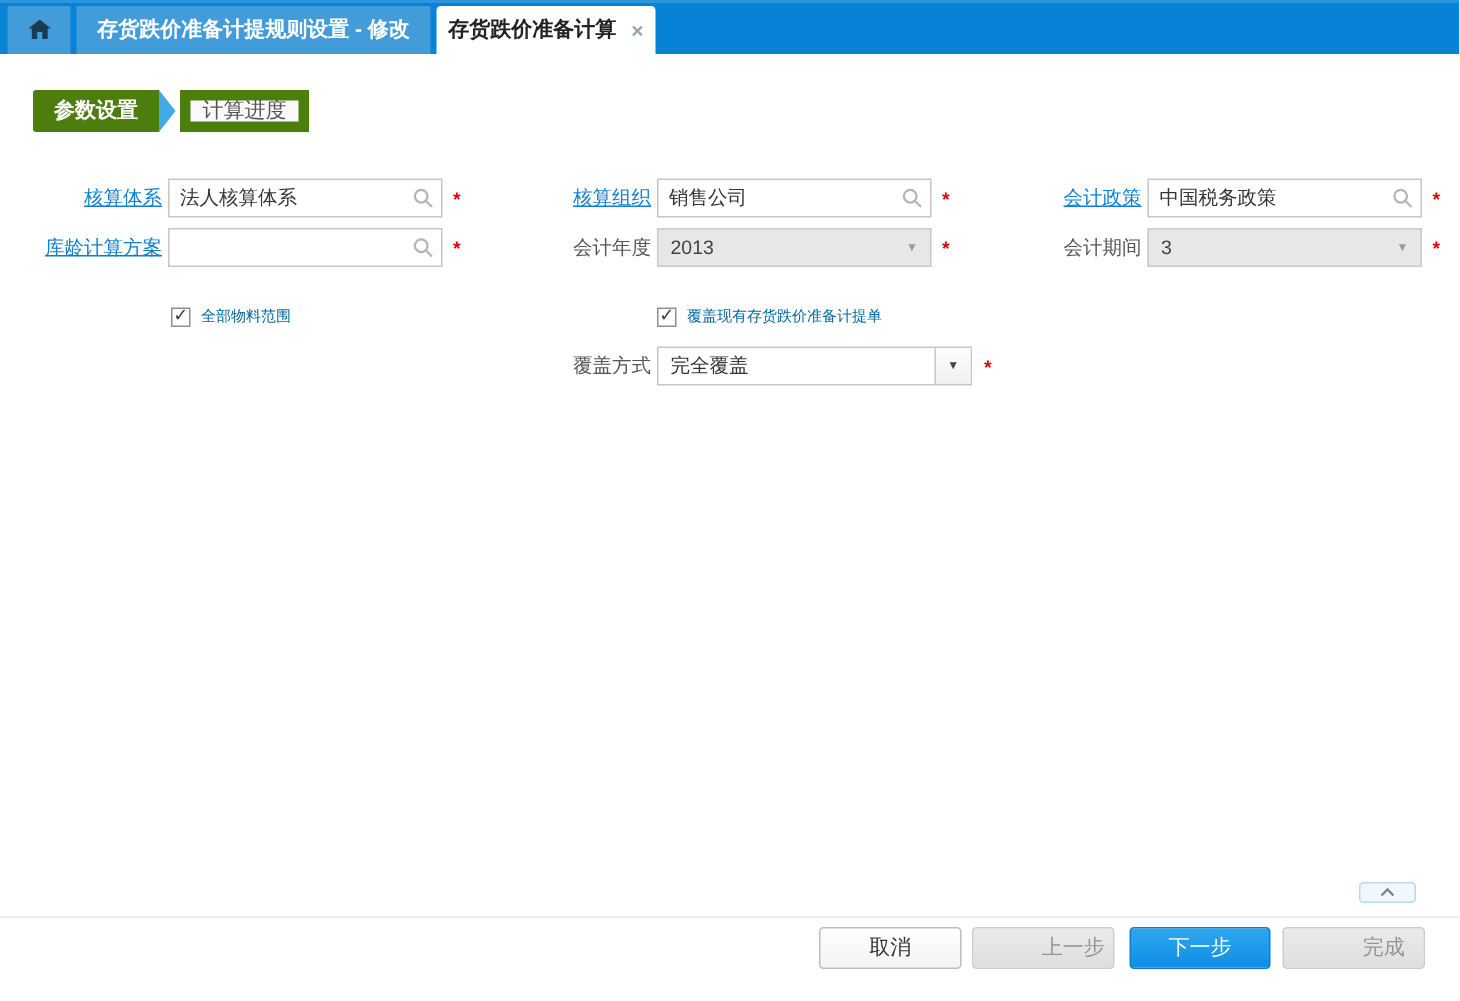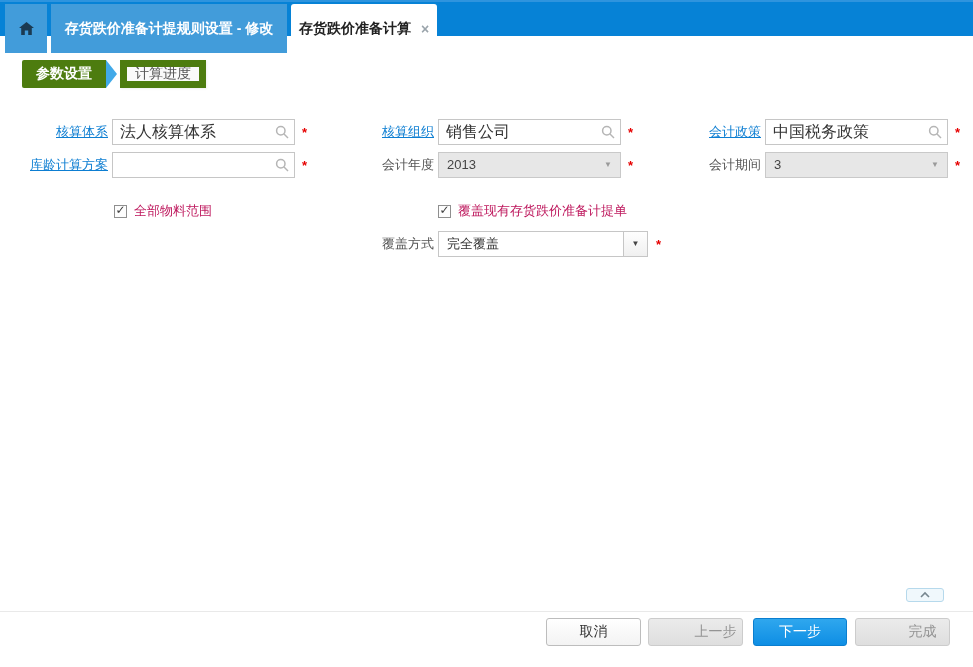--- a/index.html
+++ b/index.html
@@ -2,21 +2,21 @@
 <html><head>
 <meta charset="utf-8">
 <style>
   html,body{margin:0;padding:0;background:#fff;}
   body{font-family:"Liberation Sans","DejaVu Sans",sans-serif;}
   .app{position:relative;width:973px;height:667px;background:#ffffff;overflow:hidden;}
 
   
   .topbar{position:absolute;left:0;top:0;width:973px;height:36px;background:#0682d6;}
   .topbar::before{content:'';position:absolute;left:0;top:0;right:0;height:2px;background:#2e94de;}
-  .tab{position:absolute;top:4px;height:49px;display:flex;align-items:center;justify-content:center;
+  .tab{position:absolute;top:4px;height:32px;display:flex;align-items:center;justify-content:center;
        font-size:14px;font-weight:bold;color:#ffffff;cursor:pointer;box-sizing:border-box;}
   .tab-home{left:5px;width:42px;background:#429cda;}
   .tab-inactive{left:51px;width:236px;background:#429cda;}
   .tab-active{left:291px;width:146px;background:#ffffff;color:#222;border-radius:3px 3px 0 0;}
   .tab-active .close{margin-left:10px;color:#9aa4ab;font-weight:bold;font-size:14px;line-height:14px;}
   .home-svg{display:block;}
 
   
   .step{position:absolute;top:60px;height:28px;display:flex;align-items:center;justify-content:center;
         font-size:14px;box-sizing:border-box;cursor:pointer;}
@@ -29,21 +29,21 @@
 
   
   .lbl{position:absolute;width:108px;height:26px;line-height:26px;font-size:13px;color:#555;
        text-align:right;padding-right:0;}
   .lbl.link{color:#0d7ed2;text-decoration:underline;cursor:pointer;}
   .c1{left:0;}  .c2{left:326px;} .c3{left:653px;}
   .r1{top:119px;} .r2{top:152px;} .r4{top:231px;}
 
   .lookup{position:absolute;width:183px;height:26px;box-sizing:border-box;}
   .lookup input{width:100%;height:26px;box-sizing:border-box;border:1px solid #c6c6c6;
-                padding:0 26px 0 7px;font-size:16px;color:#333;outline:none;
+                padding:0 26px 0 7px;font-size:13px;color:#333;outline:none;
                 font-family:"Liberation Sans","DejaVu Sans",sans-serif;}
   .lookup .search{position:absolute;right:6px;top:6px;cursor:pointer;}
 
   .sel{position:absolute;width:183px;height:26px;box-sizing:border-box;border:1px solid #c9c9c9;
        background:#e7e7e7;font-size:13px;color:#444;line-height:24px;padding-left:8px;}
   .sel .arrow{position:absolute;right:8px;top:0;font-size:8px;color:#9a9a9a;line-height:24px;}
 
   .combo{position:absolute;left:438px;top:231px;width:210px;height:26px;box-sizing:border-box;
          border:1px solid #c6c6c6;background:#fff;font-size:13px;color:#333;line-height:24px;
          padding-left:8px;cursor:pointer;}
@@ -51,21 +51,21 @@
               background:linear-gradient(#fefefe,#f0f0f0);display:flex;align-items:center;
               justify-content:center;font-size:8px;color:#444;}
 
   .req{position:absolute;width:12px;height:26px;line-height:28px;color:#e60000;font-size:13px;font-weight:bold;}
 
   .cbrow{position:absolute;top:202px;height:18px;display:flex;align-items:center;cursor:pointer;}
   .cb1{left:114px;} .cb2{left:438px;}
   .cbox{width:13px;height:13px;box-sizing:border-box;border:1px solid #8f8f8f;background:#fdfdfd;
         display:flex;align-items:center;justify-content:center;margin-right:7px;}
   .cbox .mark{font-size:12px;line-height:11px;color:#3c3c3c;font-weight:bold;transform:translateY(-1px);}
-  .cbrow .cblabel{font-size:13px;color:#be185d;}
+  .cbrow .cblabel{font-size:10px;color:#0369a1;}
 
   
   .collapse-btn{position:absolute;left:906px;top:588px;width:38px;height:14px;box-sizing:border-box;
                 background:#f0f8fc;border:1px solid #b6d9ec;border-radius:3px;display:flex;
                 align-items:center;justify-content:center;cursor:pointer;}
   .footer-divider{position:absolute;left:0;top:611px;width:973px;height:1px;background:#e9e9e9;}
   .btn{position:absolute;top:618px;height:28px;box-sizing:border-box;border-radius:3px;
        font-size:14px;display:flex;align-items:center;justify-content:center;cursor:pointer;}
   .btn-cancel{left:546px;width:95px;background:linear-gradient(#ffffff,#f3f3f3);
               border:1px solid #bdbdbd;color:#333;}

